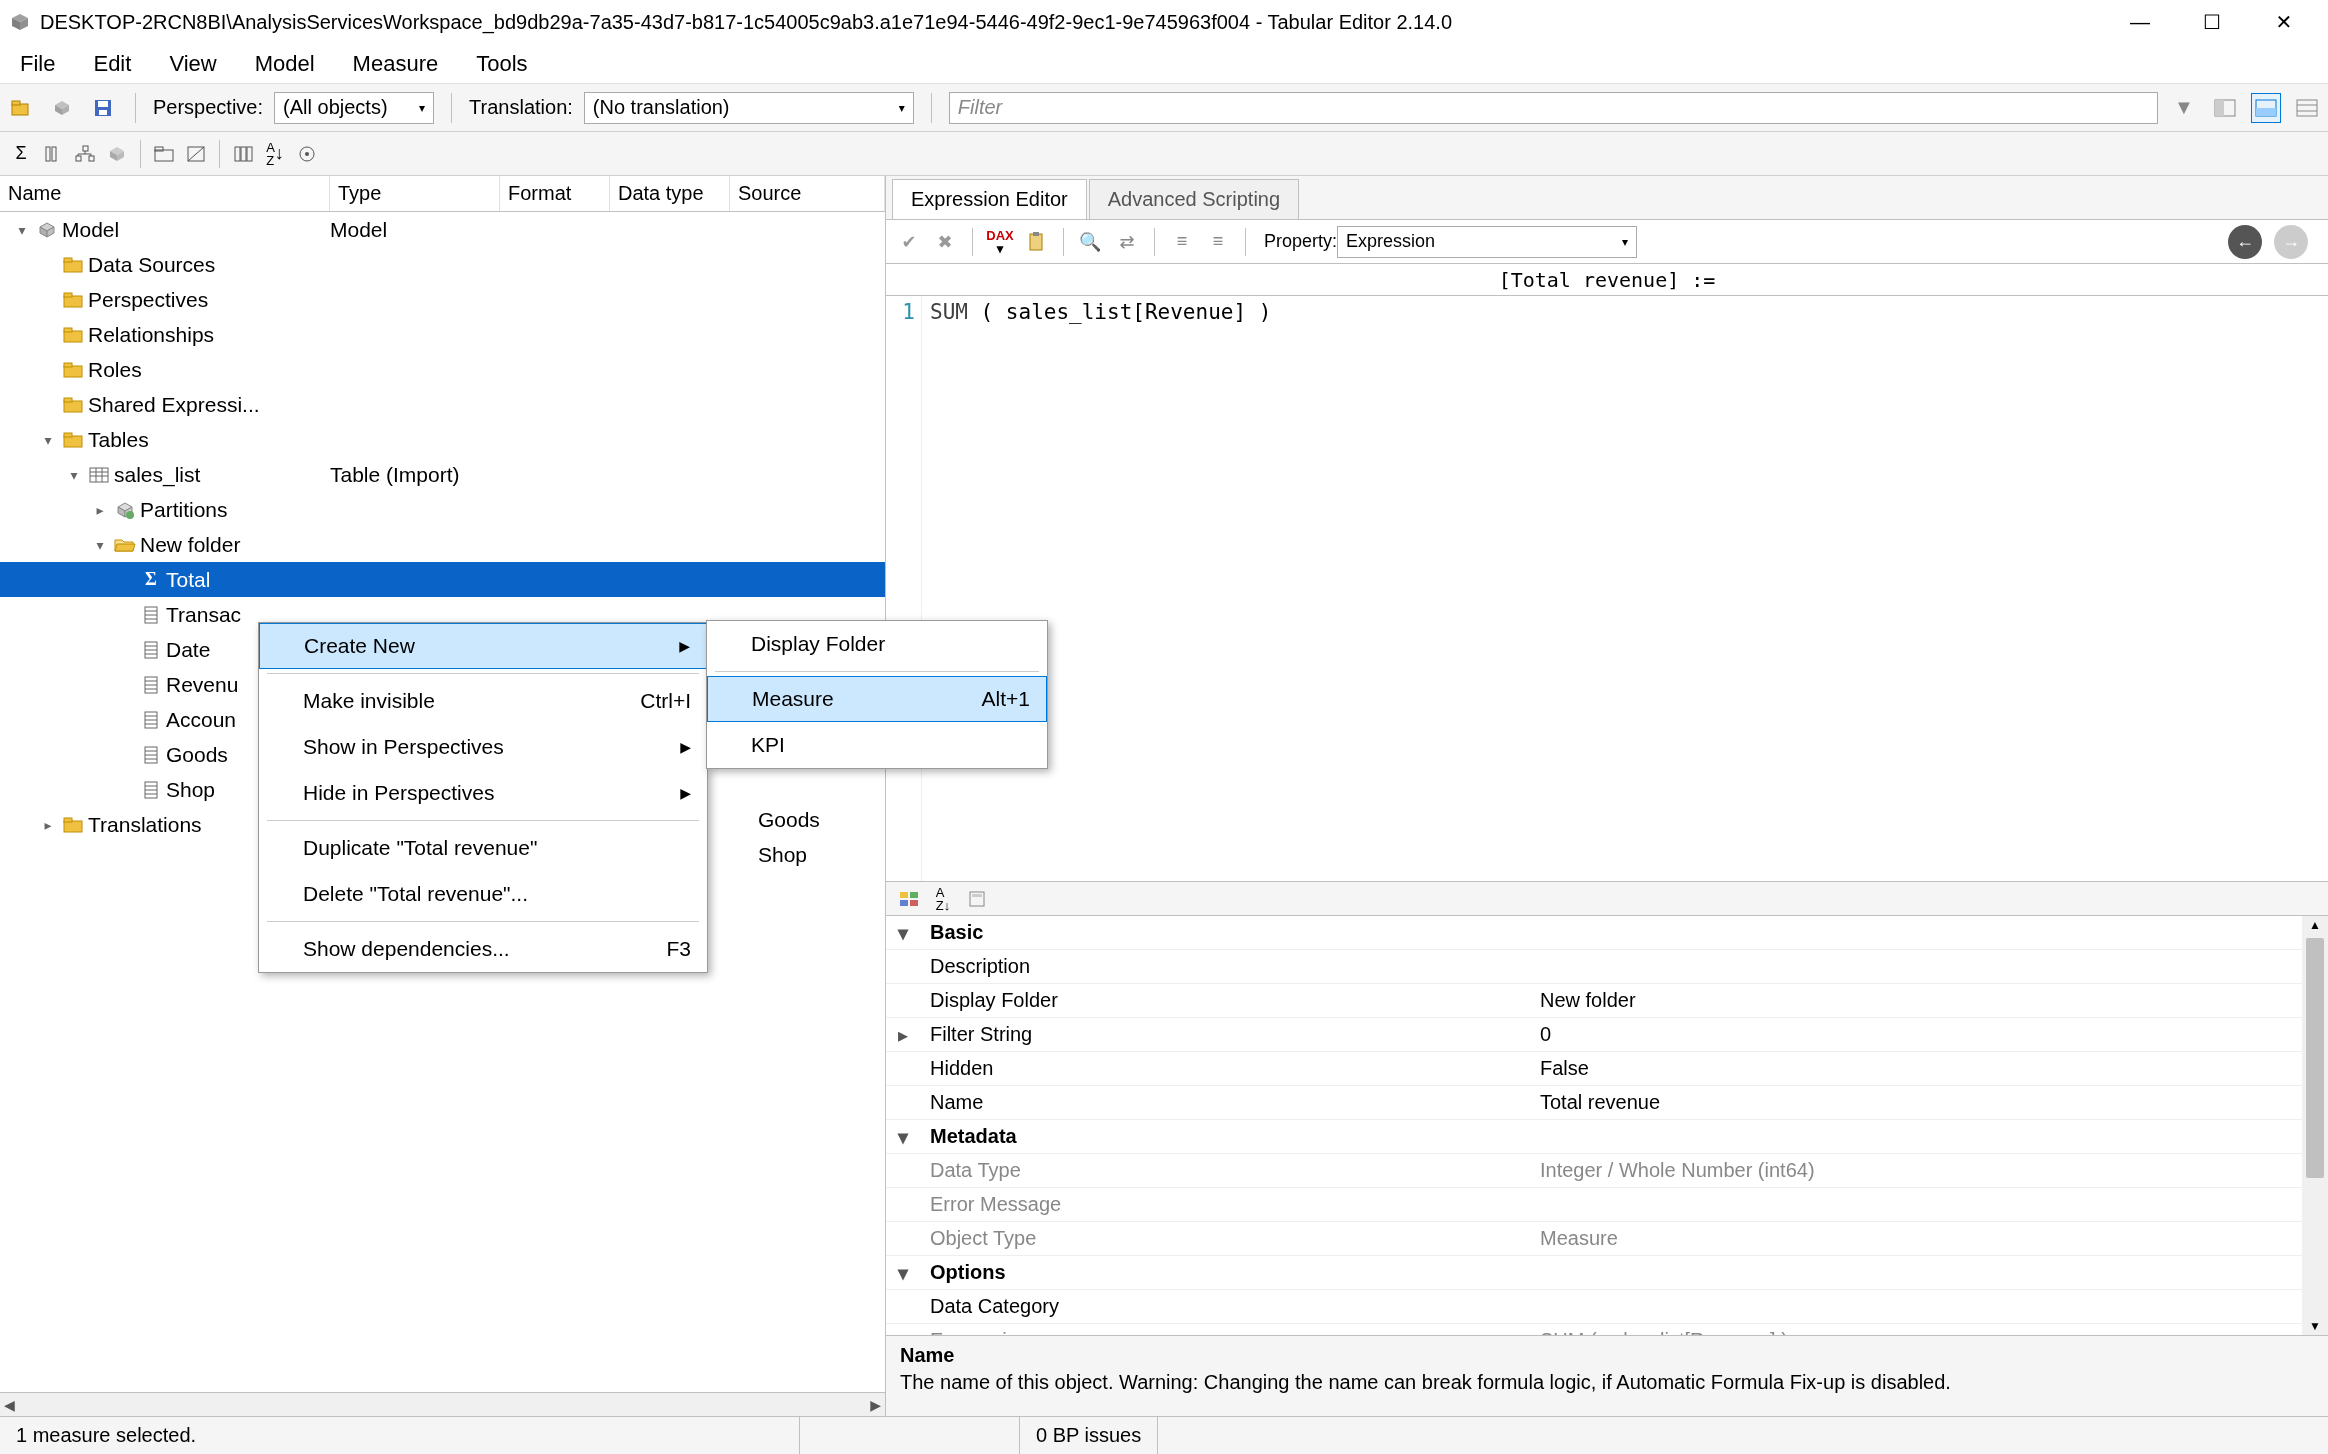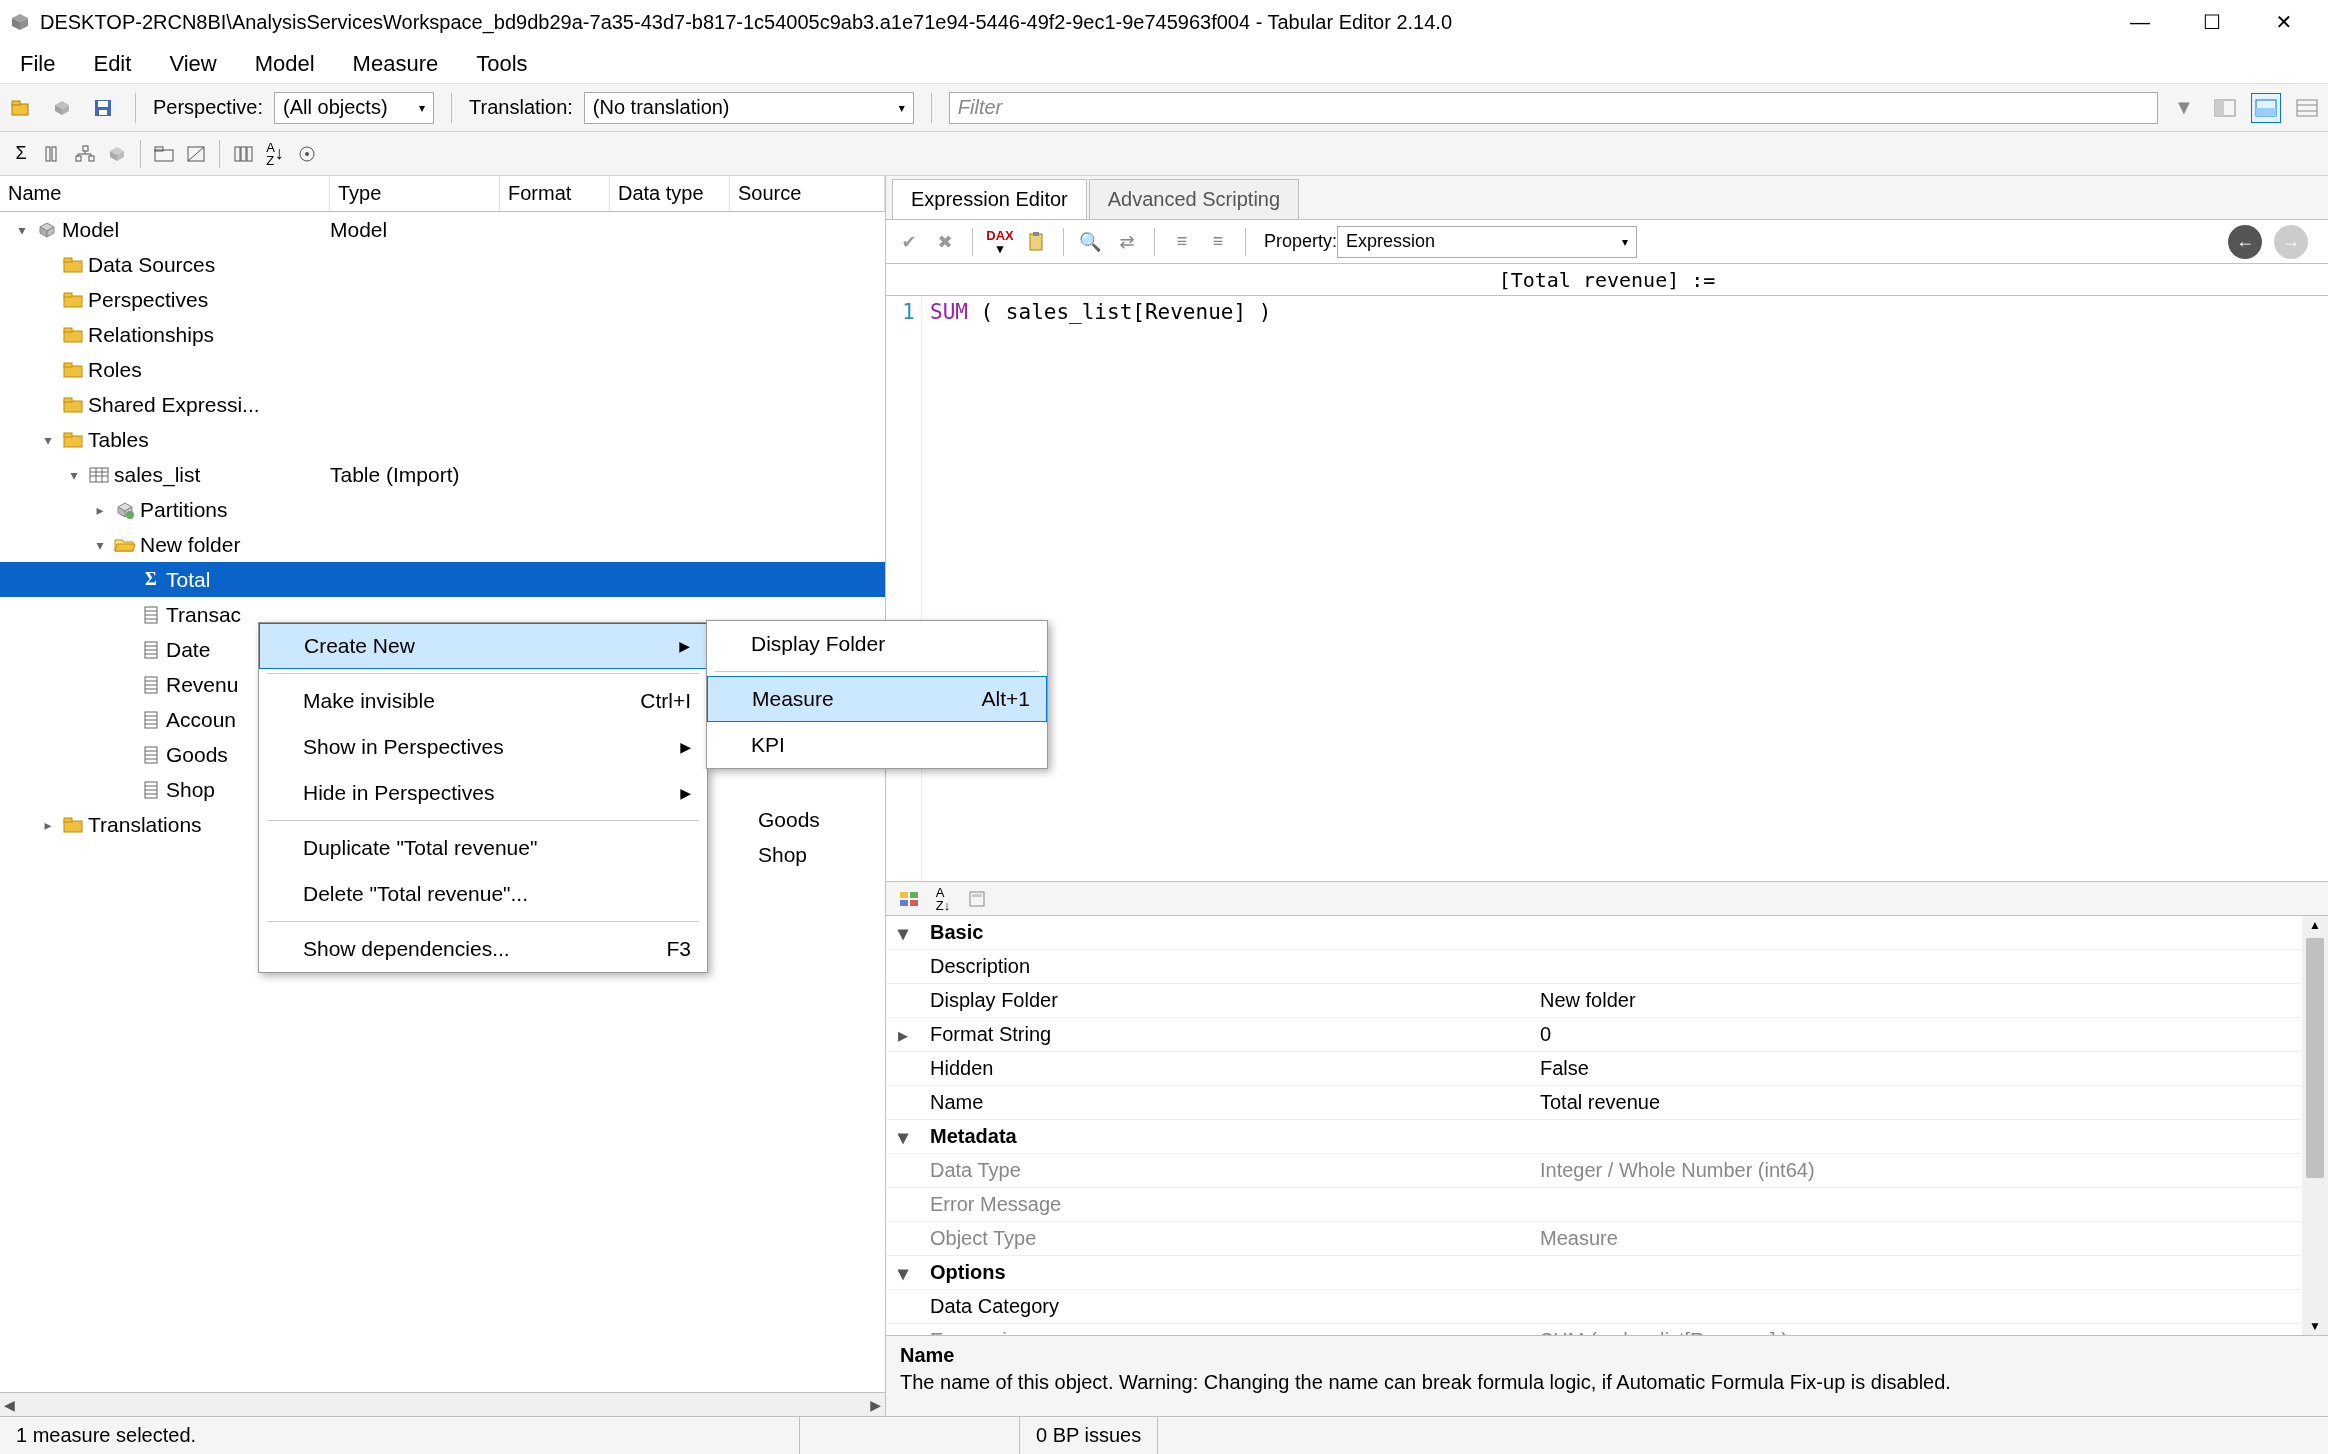--- a/index.html
+++ b/index.html
@@ -83,21 +83,21 @@
 .edtoolbar .sep{width:1px;height:28px;background:#c0c0c0;margin:0 6px;}
 .propsel { margin-left:6px; display:flex; align-items:center; gap:0;}
 .propsel .combo{min-width:300px;}
 .navbtns{margin-left:auto; display:flex; gap:12px; padding-right:12px;}
 .navbtn{width:34px;height:34px;border-radius:50%;background:#555;color:#fff;display:flex;align-items:center;justify-content:center;font-size:18px;}
 .navbtn.disabled{background:#ccc;}
 .exprtitle{height:32px;border-bottom:1px solid #c0c0c0;padding:4px 10px;font-family:Consolas,monospace;font-size:20px;background:#fff;text-align:center;}
 .codearea{flex:1;min-height:360px;border-bottom:1px solid #c0c0c0;background:#fff;display:flex;font-family:Consolas,monospace;font-size:21px;}
 .gutter{width:36px;background:#fff;text-align:right;padding:4px 6px 0 0;color:#2b91af;border-right:1px solid #eee;}
 .code{flex:1;padding:4px 8px;}
-.code .kw{color:#a21caf;}
+.code .kw{color:#404040;}
 .propgrid-tools{height:34px;background:#f5f5f5;border-bottom:1px solid #c0c0c0;display:flex;align-items:center;gap:4px;padding:0 8px;}
 .propgrid{height:420px;overflow:hidden;border-bottom:1px solid #c0c0c0;position:relative;}
 .pgrow{display:flex;height:34px;align-items:center;border-bottom:1px solid #eee;font-size:20px;}
 .pgrow.cat{font-weight:bold;}
 .pgexp{width:34px;text-align:center;color:#555;}
 .pgname{width:610px;padding-left:10px;}
 .pgval{flex:1;padding-left:10px;color:#000;}
 .pgrow.dis .pgname,.pgrow.dis .pgval{color:#888;}
 .propgrid .vscroll{position:absolute;right:0;top:0;width:26px;height:100%;background:#f0f0f0;display:flex;flex-direction:column;align-items:center;}
 .vscroll .thumb{width:18px;background:#c0c0c0;border-radius:2px;}
@@ -616,21 +616,21 @@
           <div class="pgname">Description</div>
           <div class="pgval"></div>
         </div>
         <div class="pgrow">
           <div class="pgexp"></div>
           <div class="pgname">Display Folder</div>
           <div class="pgval">New folder</div>
         </div>
         <div class="pgrow">
           <div class="pgexp">▸</div>
-          <div class="pgname">Format String</div>
+          <div class="pgname">Filter String</div>
           <div class="pgval">0</div>
         </div>
         <div class="pgrow">
           <div class="pgexp"></div>
           <div class="pgname">Hidden</div>
           <div class="pgval">False</div>
         </div>
         <div class="pgrow">
           <div class="pgexp"></div>
           <div class="pgname">Name</div>

